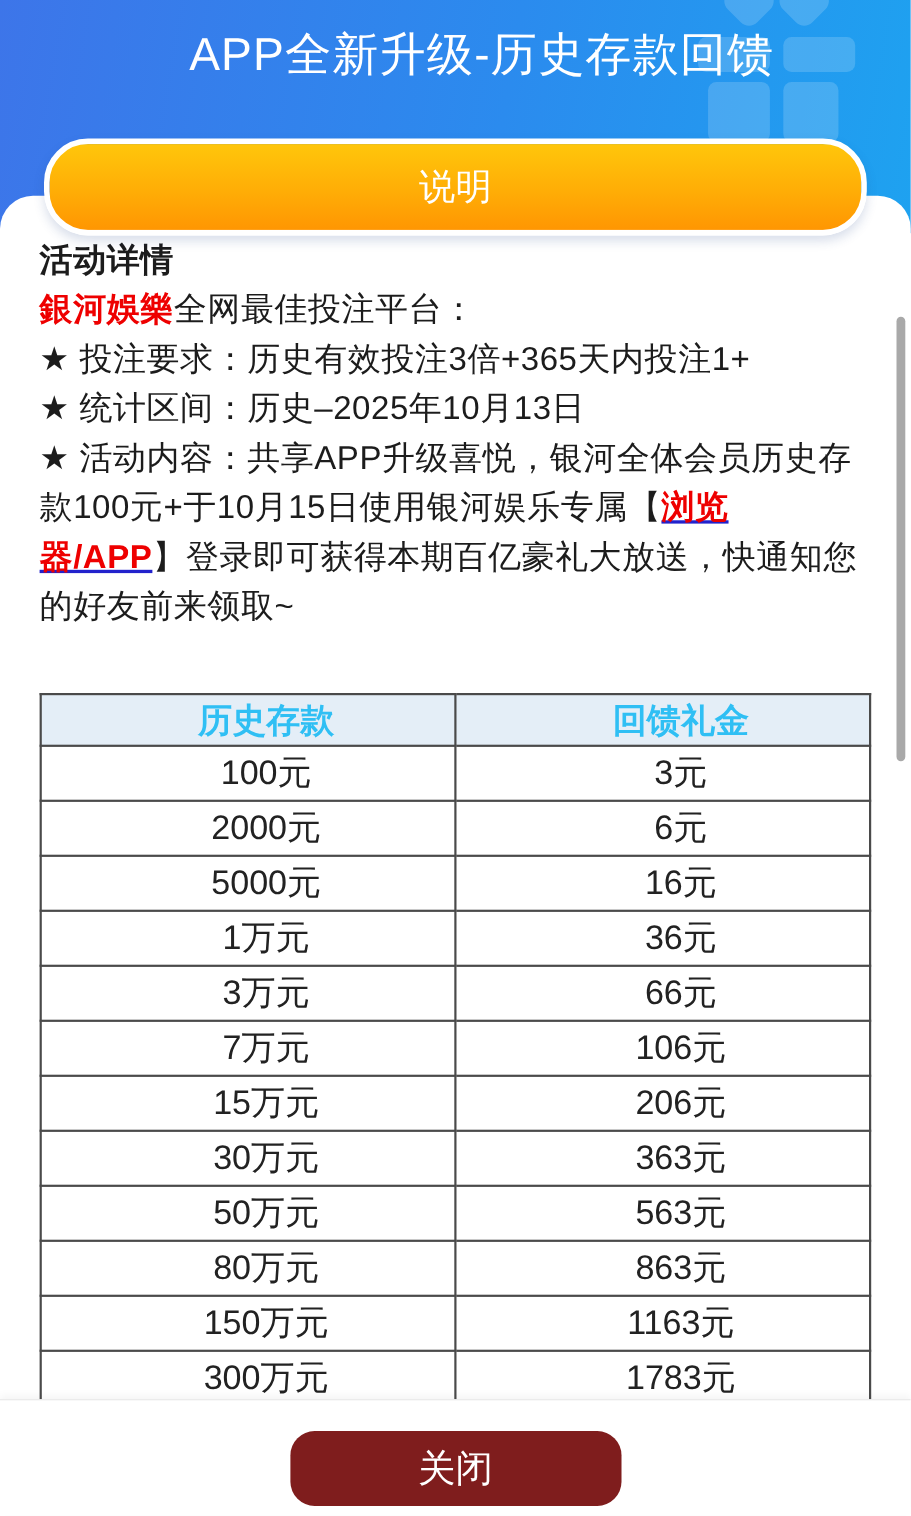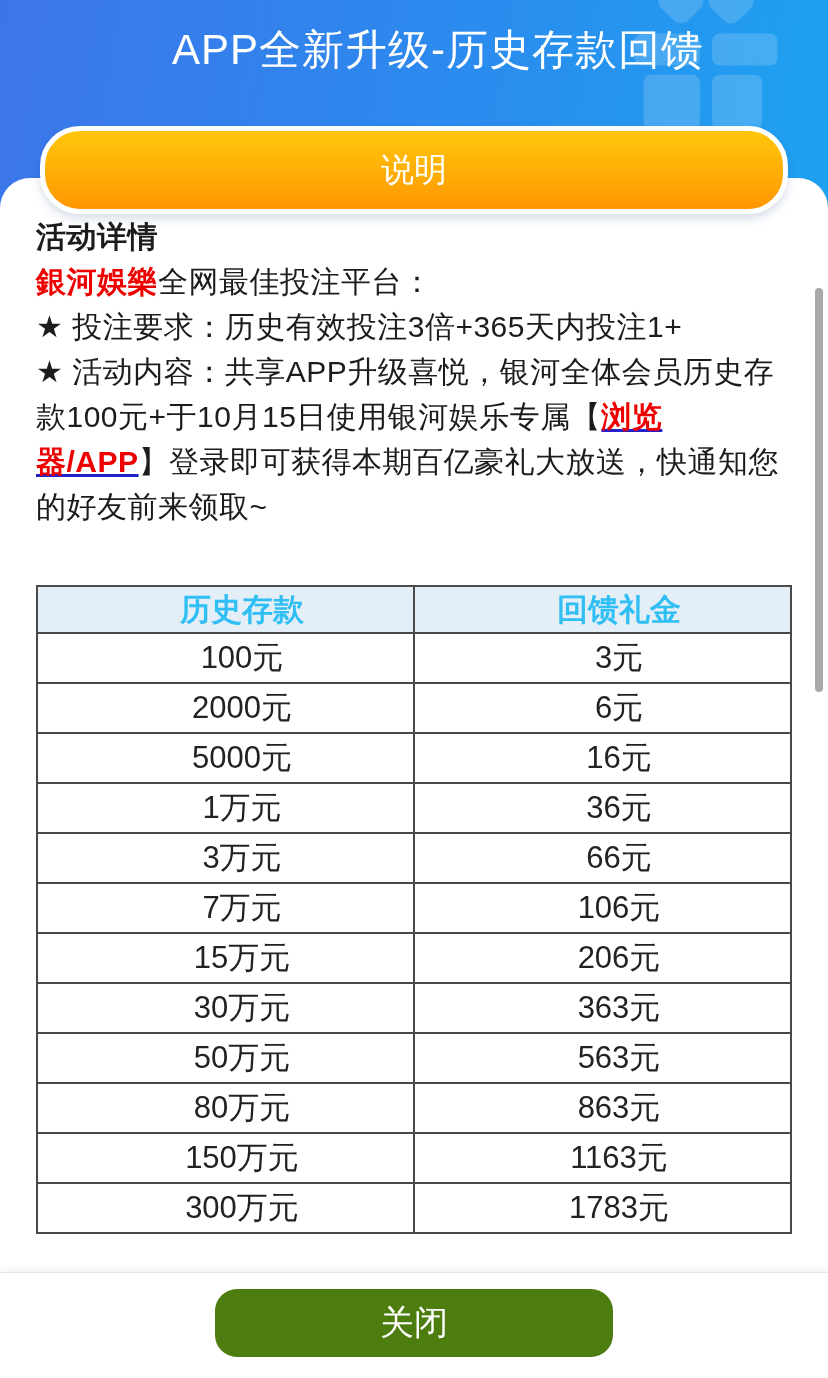--- a/index.html
+++ b/index.html
@@ -113,25 +113,25 @@
   
   .footer {
     position: absolute; left: 0; right: 0; bottom: 0; height: 106px;
     background: #ffffff;
     border-top: 1px solid #E7E7E7;
     box-shadow: 0 -3px 8px rgba(0,0,0,0.05);
     z-index: 10;
     text-align: center;
   }
   .close-btn {
-    margin-top: 16px;
-    width: 398px; height: 68px;
+    margin-top: 28px;
+    width: 301px; height: 68px;
     border: none;
     border-radius: 22px;
-    background: #4d7c0f;
+    background: #7f1d1d;
     color: #ffffff;
     font-size: 34px;
     font-family: inherit;
     cursor: pointer;
   }
 </style>
 </head>
 <body>
 
 <div class="stage">
@@ -151,20 +151,21 @@
   </div>
 
   <div class="panel"></div>
 
   <button class="explain-btn">说明</button>
 
   <div class="content">
     <p class="section-title">活动详情</p>
     <p><span class="red-bold">銀河娛樂</span><span>全网最佳投注平台：</span></p>
     <p>★ 投注要求：历史有效投注3倍+365天内投注1+</p>
+    <p>★ 统计区间：历史–2025年10月13日</p>
     <p><span>★ 活动内容：共享APP升级喜悦，银河全体会员历史存款100元+于10月15日使用银河娱乐专属【</span><a class="link-red">浏览器/APP</a><span>】登录即可获得本期百亿豪礼大放送，快通知您的好友前来领取~</span></p>
 
     <table class="reward-table">
       <thead>
         <tr>
           <th>历史存款</th>
           <th>回馈礼金</th>
         </tr>
       </thead>
       <tbody>

